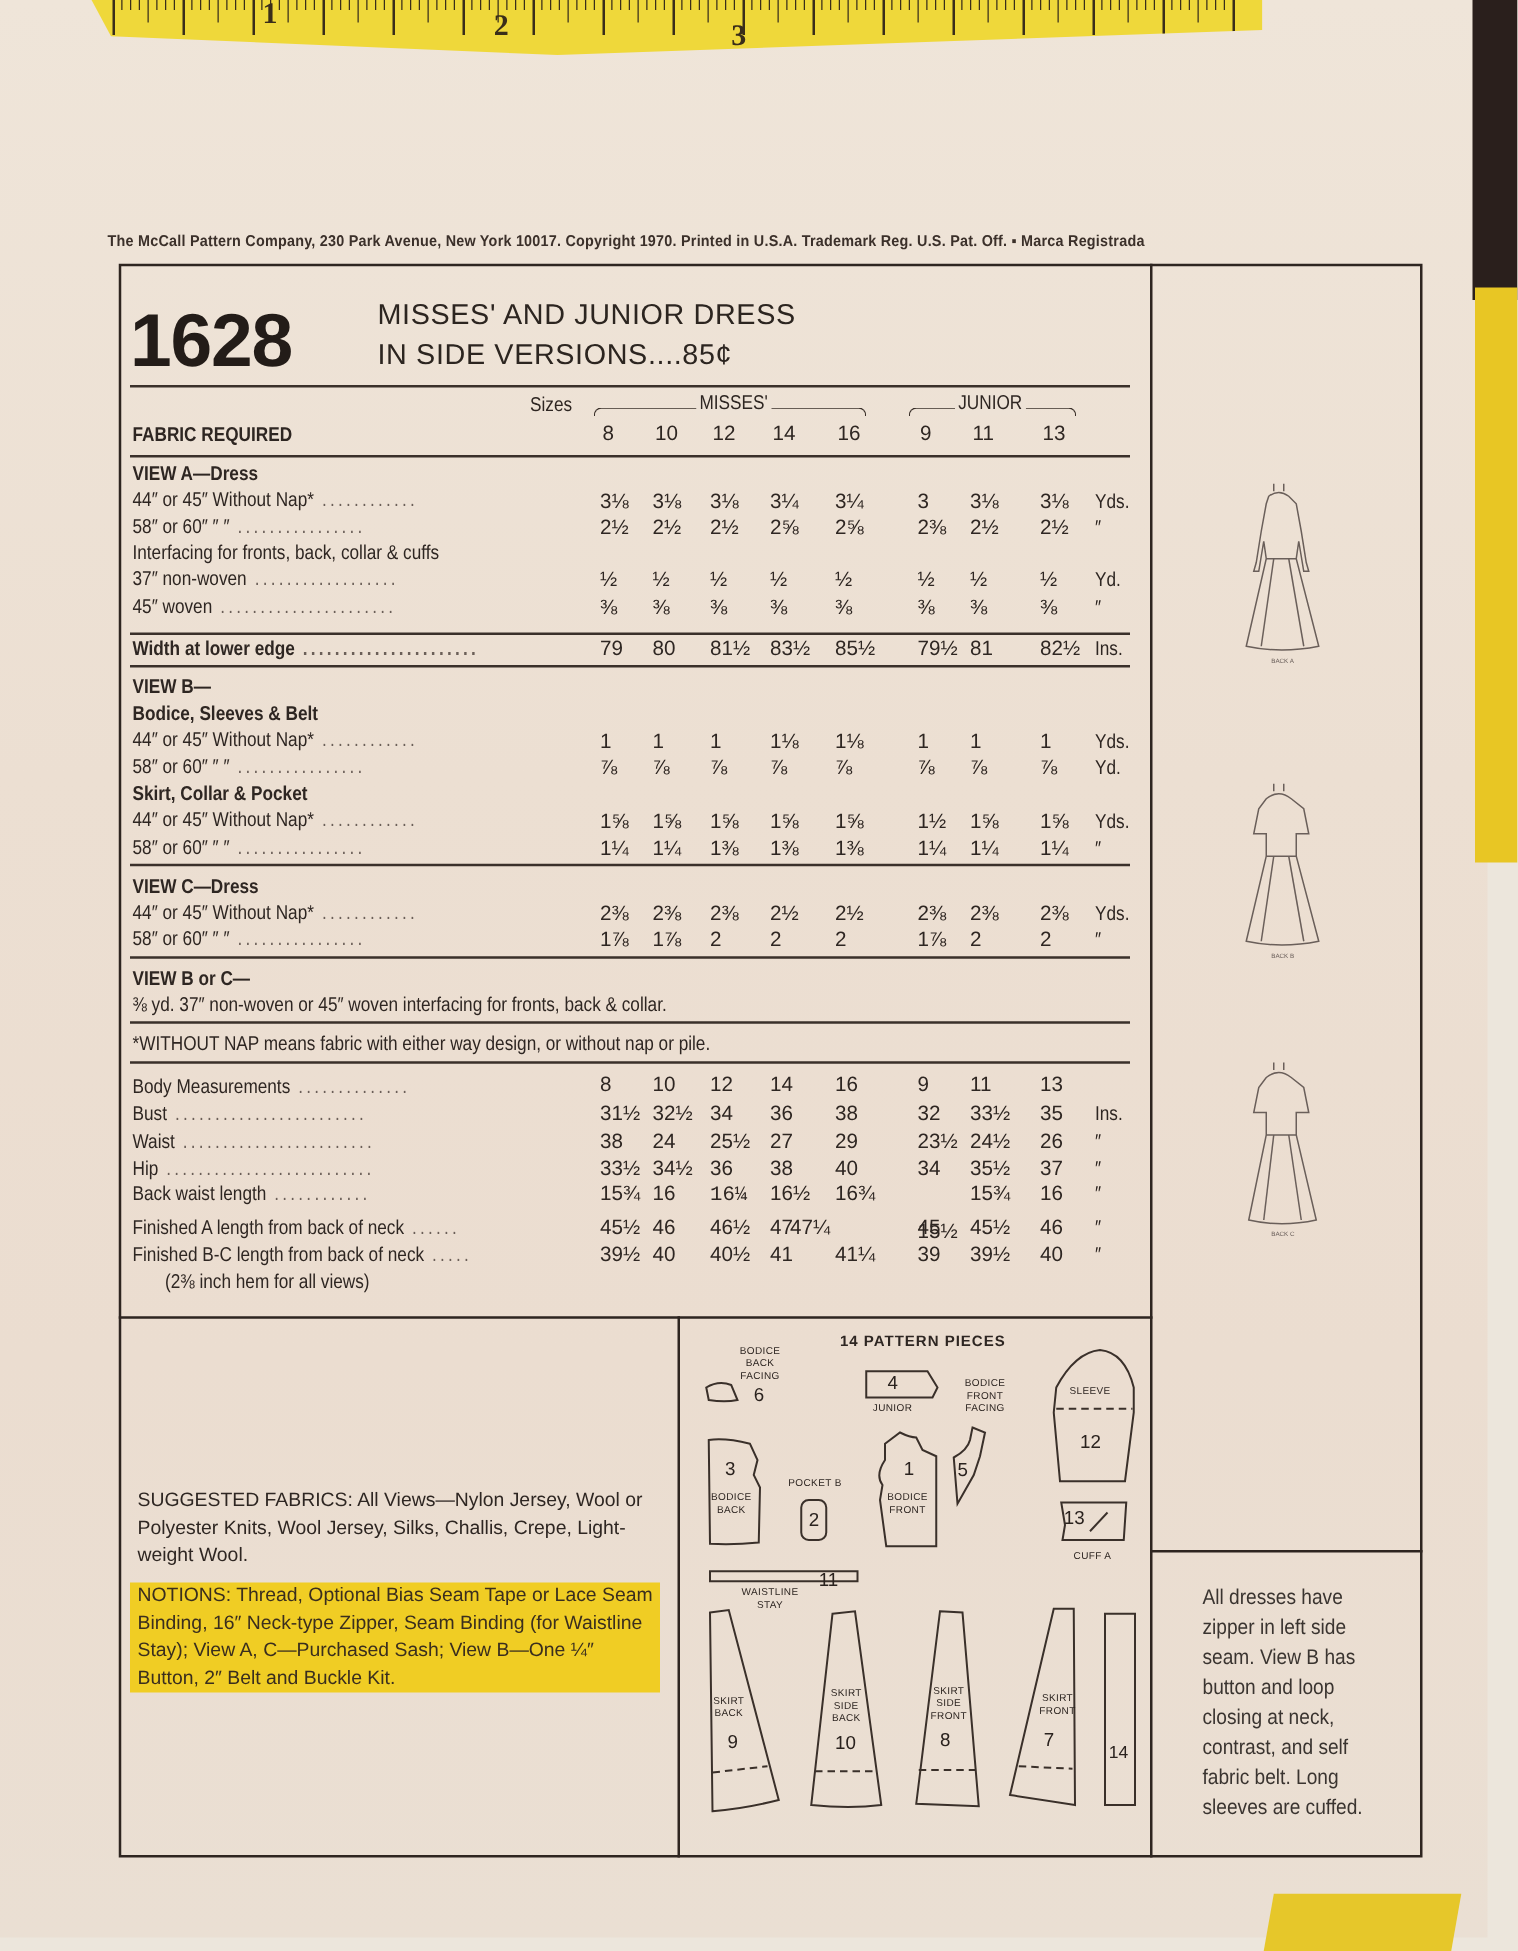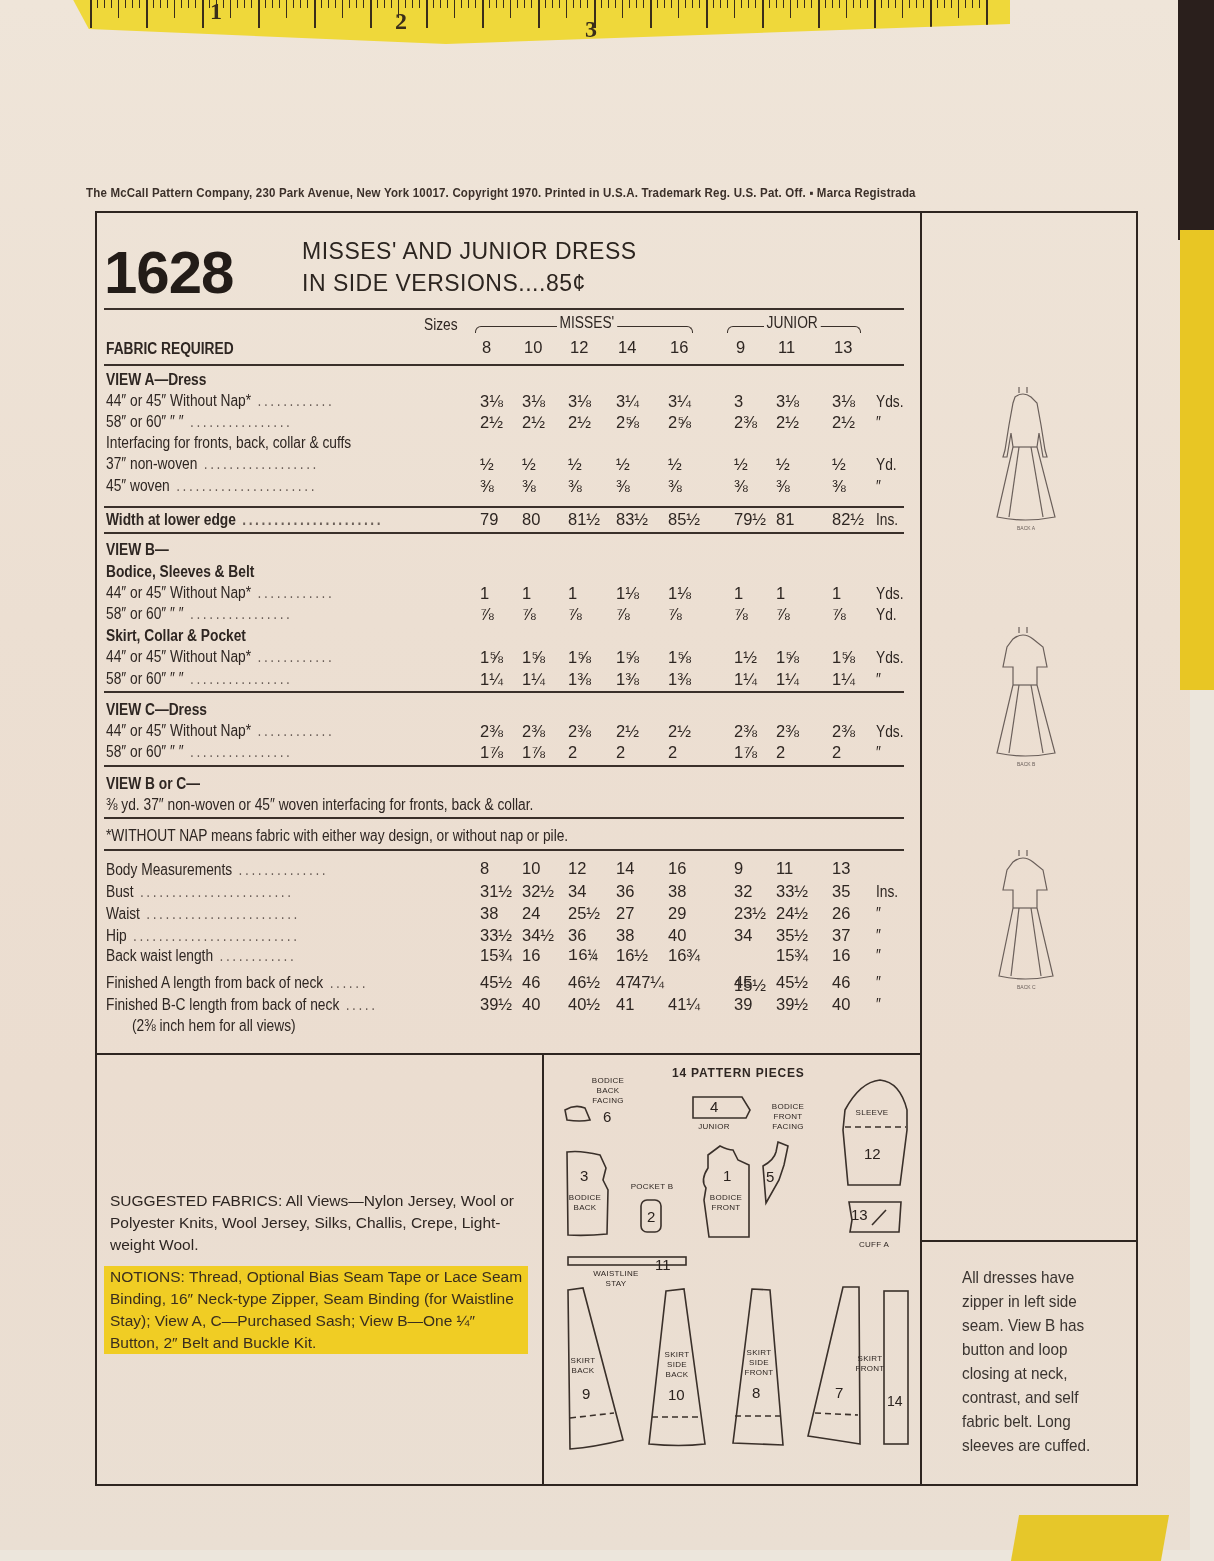--- a/index.html
+++ b/index.html
@@ -497,21 +497,21 @@
 <div class="pp-num" style="left:723px;top:1167px;">1</div>
 <div class="pp-label" style="left:706px;top:1193px;width:40px;">BODICE FRONT</div>
 <div class="pp-num" style="left:655px;top:1256px;">11</div>
 <div class="pp-label" style="left:588px;top:1269px;width:56px;">WAISTLINE STAY</div>
 <div class="pp-label" style="left:568px;top:1356px;width:30px;">SKIRT BACK</div>
 <div class="pp-num" style="left:582px;top:1385px;">9</div>
 <div class="pp-label" style="left:662px;top:1350px;width:30px;">SKIRT SIDE BACK</div>
 <div class="pp-num" style="left:668px;top:1386px;">10</div>
 <div class="pp-label" style="left:742px;top:1348px;width:34px;">SKIRT SIDE FRONT</div>
 <div class="pp-num" style="left:752px;top:1384px;">8</div>
-<div class="pp-label" style="left:826px;top:1354px;width:40px;padding-left:24px;">SKIRT FRONT</div>
+<div class="pp-label" style="left:826px;top:1354px;width:40px;">SKIRT FRONT</div>
 <div class="pp-num" style="left:835px;top:1384px;">7</div>
 <div class="pp-num" style="left:887px;top:1393px;font-size:14px;">14</div>
 
 <svg class="sketch" style="left:985px;top:385px;" width="80" height="150">
   <g fill="none" stroke="#6a5f5a" stroke-width="1.2">
     <path d="M34 8 L34 2 M42 8 L42 2"></path>
     <path d="M30 12 Q38 6 46 12 L52 18 L56 40 L60 65 L62 72 L58 72 L54 48 L52 62 L70 132 Q40 138 12 132 L28 62 L26 48 L22 72 L18 72 L20 65 L24 40 L28 18 Z"></path>
     <line x1="28" y1="62" x2="52" y2="62"></line>
     <line x1="34" y1="62" x2="24" y2="132"></line>
     <line x1="46" y1="62" x2="58" y2="132"></line>

